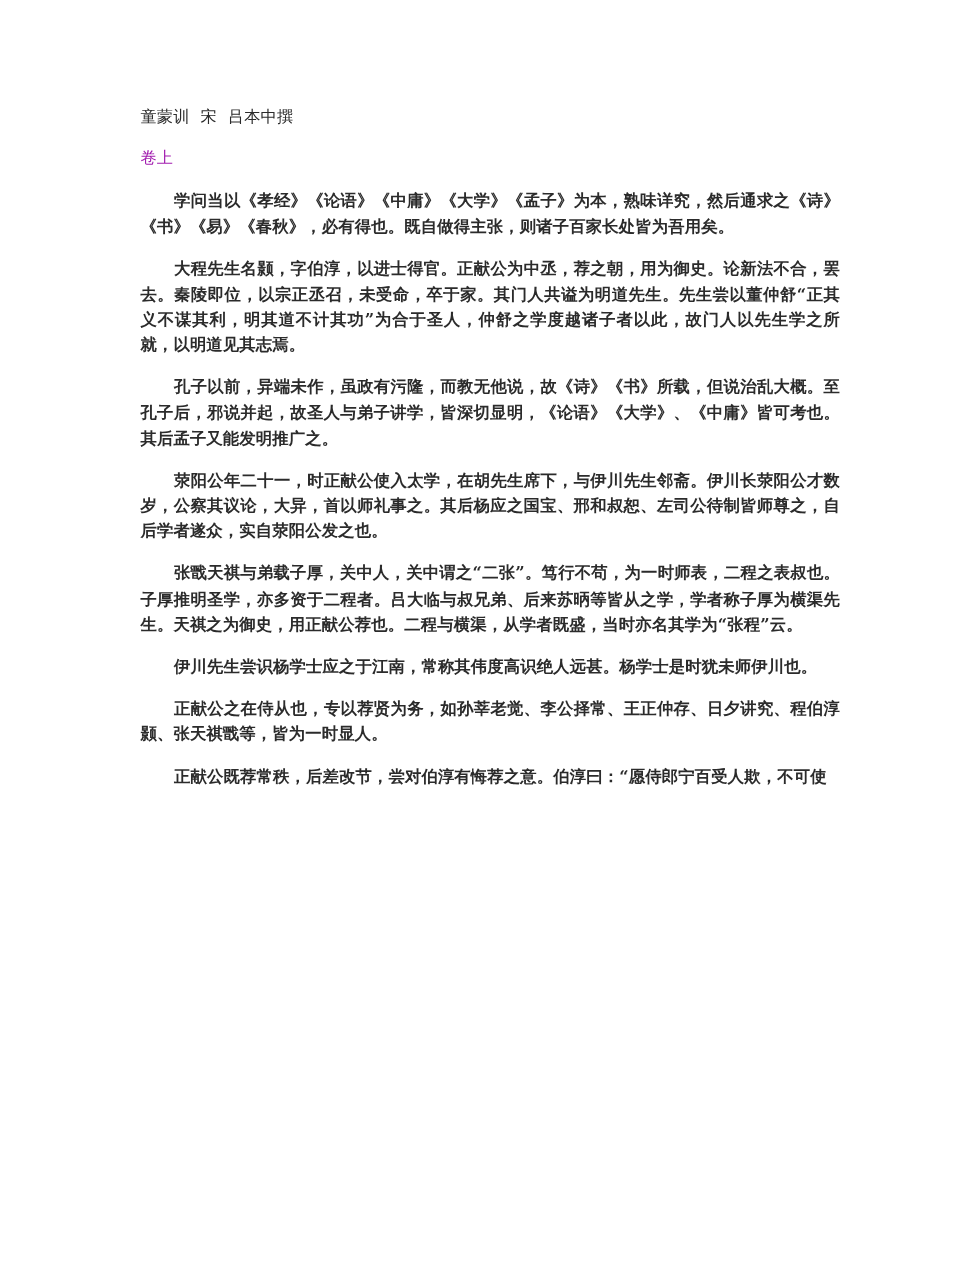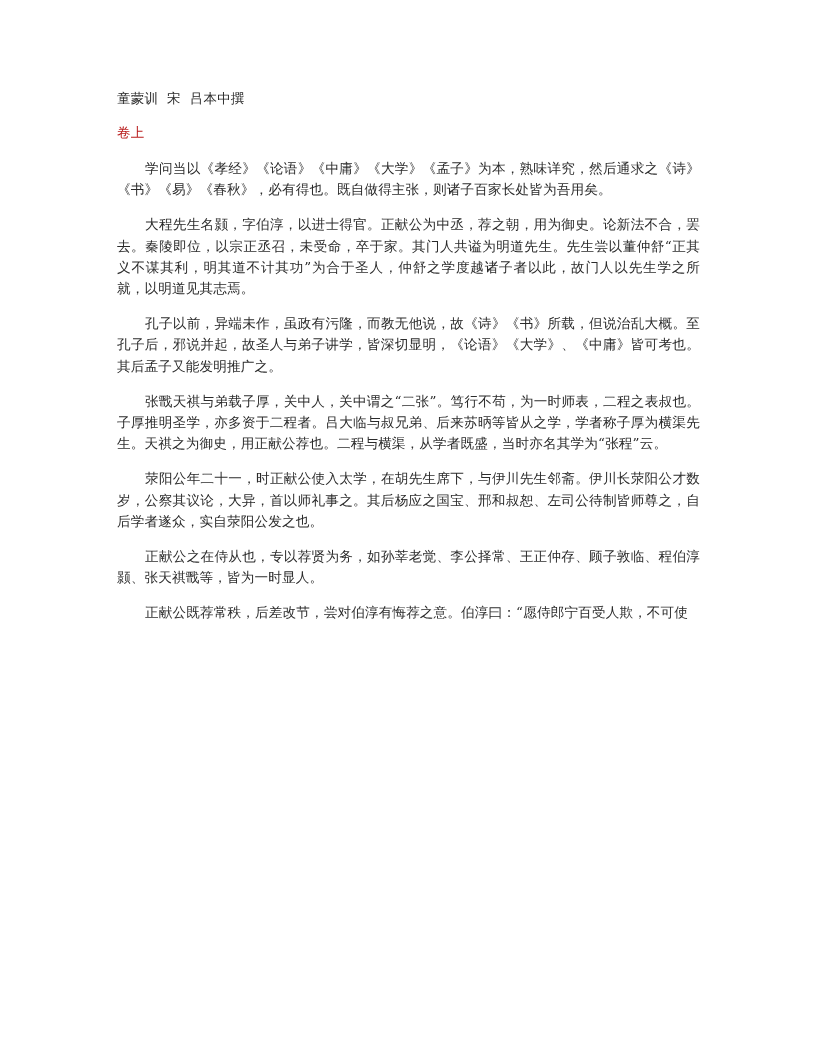--- a/index.html
+++ b/index.html
@@ -31,37 +31,38 @@
     margin: 0 0 0 0;
     letter-spacing: 0.2px;
     white-space: pre;
   }
   .heading-gap {
     height: 13px;
   }
   .volume-line {
     font-size: 13.5px;
     line-height: 21px;
-    color: #b91c1c;
+    color: #a21caf;
     margin: 0;
     letter-spacing: 0.2px;
   }
   .body-block {
     margin-top: 15px;
   }
   p.para {
     font-size: 13.6px;
     line-height: 21.2px;
     color: #2b2b2b;
     margin: 0 0 14px 0;
     text-align: justify;
     text-justify: inter-character;
     text-indent: 28px;
     letter-spacing: 0.15px;
     word-break: break-all;
+    font-weight: bold;
   }
   p.para:last-child {
     margin-bottom: 0;
   }
 </style>
 </head>
 <body>
 
 <div class="page">
   <div class="content">
@@ -69,20 +70,21 @@
     <div class="heading-line">童蒙训  宋  吕本中撰</div>
 
     <div class="heading-gap"></div>
 
     <div class="volume-line">卷上</div>
 
     <div class="body-block">
       <p class="para">学问当以《孝经》《论语》《中庸》《大学》《孟子》为本，熟味详究，然后通求之《诗》《书》《易》《春秋》，必有得也。既自做得主张，则诸子百家长处皆为吾用矣。</p>
       <p class="para">大程先生名颢，字伯淳，以进士得官。正献公为中丞，荐之朝，用为御史。论新法不合，罢去。秦陵即位，以宗正丞召，未受命，卒于家。其门人共谥为明道先生。先生尝以董仲舒“正其义不谋其利，明其道不计其功”为合于圣人，仲舒之学度越诸子者以此，故门人以先生学之所就，以明道见其志焉。</p>
       <p class="para">孔子以前，异端未作，虽政有污隆，而教无他说，故《诗》《书》所载，但说治乱大概。至孔子后，邪说并起，故圣人与弟子讲学，皆深切显明，《论语》《大学》、《中庸》皆可考也。其后孟子又能发明推广之。</p>
+      <p class="para">荥阳公年二十一，时正献公使入太学，在胡先生席下，与伊川先生邻斋。伊川长荥阳公才数岁，公察其议论，大异，首以师礼事之。其后杨应之国宝、邢和叔恕、左司公待制皆师尊之，自后学者遂众，实自荥阳公发之也。</p>
       <p class="para">张戬天祺与弟载子厚，关中人，关中谓之“二张”。笃行不苟，为一时师表，二程之表叔也。子厚推明圣学，亦多资于二程者。吕大临与叔兄弟、后来苏昞等皆从之学，学者称子厚为横渠先生。天祺之为御史，用正献公荐也。二程与横渠，从学者既盛，当时亦名其学为“张程”云。</p>
-      <p class="para">荥阳公年二十一，时正献公使入太学，在胡先生席下，与伊川先生邻斋。伊川长荥阳公才数岁，公察其议论，大异，首以师礼事之。其后杨应之国宝、邢和叔恕、左司公待制皆师尊之，自后学者遂众，实自荥阳公发之也。</p>
-      <p class="para">正献公之在侍从也，专以荐贤为务，如孙莘老觉、李公择常、王正仲存、顾子敦临、程伯淳颢、张天祺戬等，皆为一时显人。</p>
+      <p class="para">伊川先生尝识杨学士应之于江南，常称其伟度高识绝人远甚。杨学士是时犹未师伊川也。</p>
+      <p class="para">正献公之在侍从也，专以荐贤为务，如孙莘老觉、李公择常、王正仲存、日夕讲究、程伯淳颢、张天祺戬等，皆为一时显人。</p>
       <p class="para">正献公既荐常秩，后差改节，尝对伯淳有悔荐之意。伯淳曰：“愿侍郎宁百受人欺，不可使</p>
     </div>
 
   </div>
 </div>
 
 </body></html>

